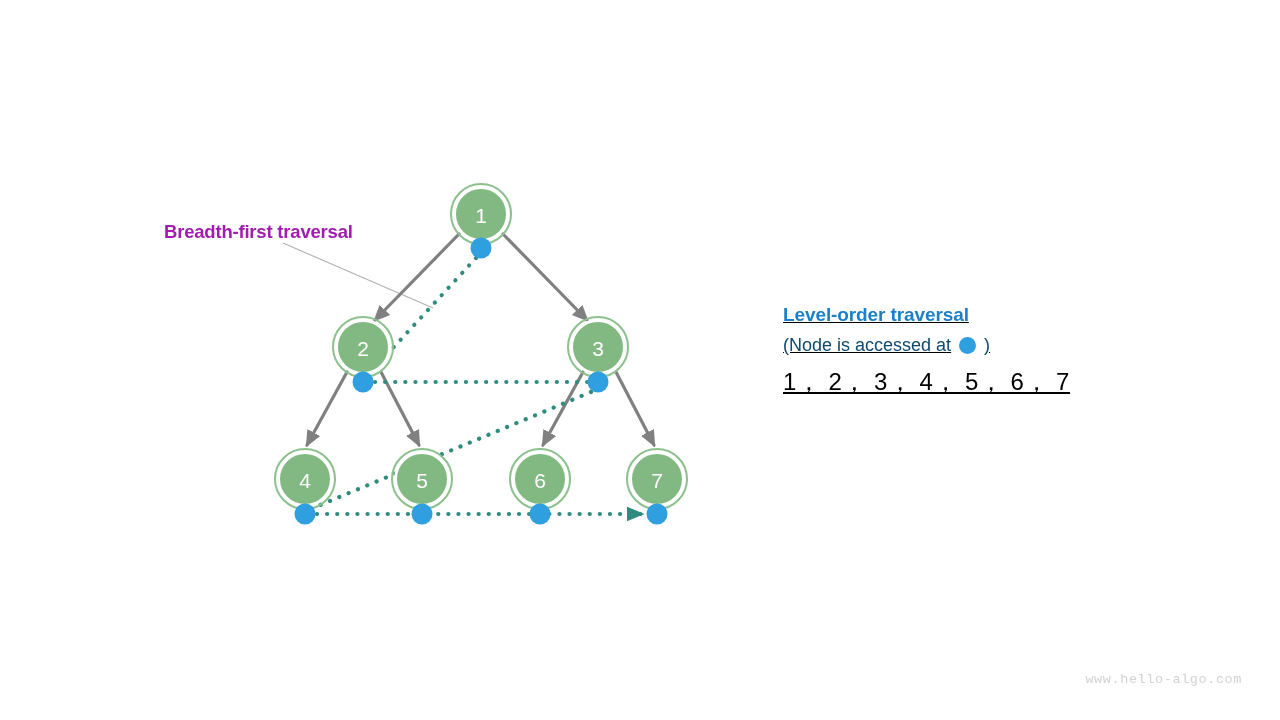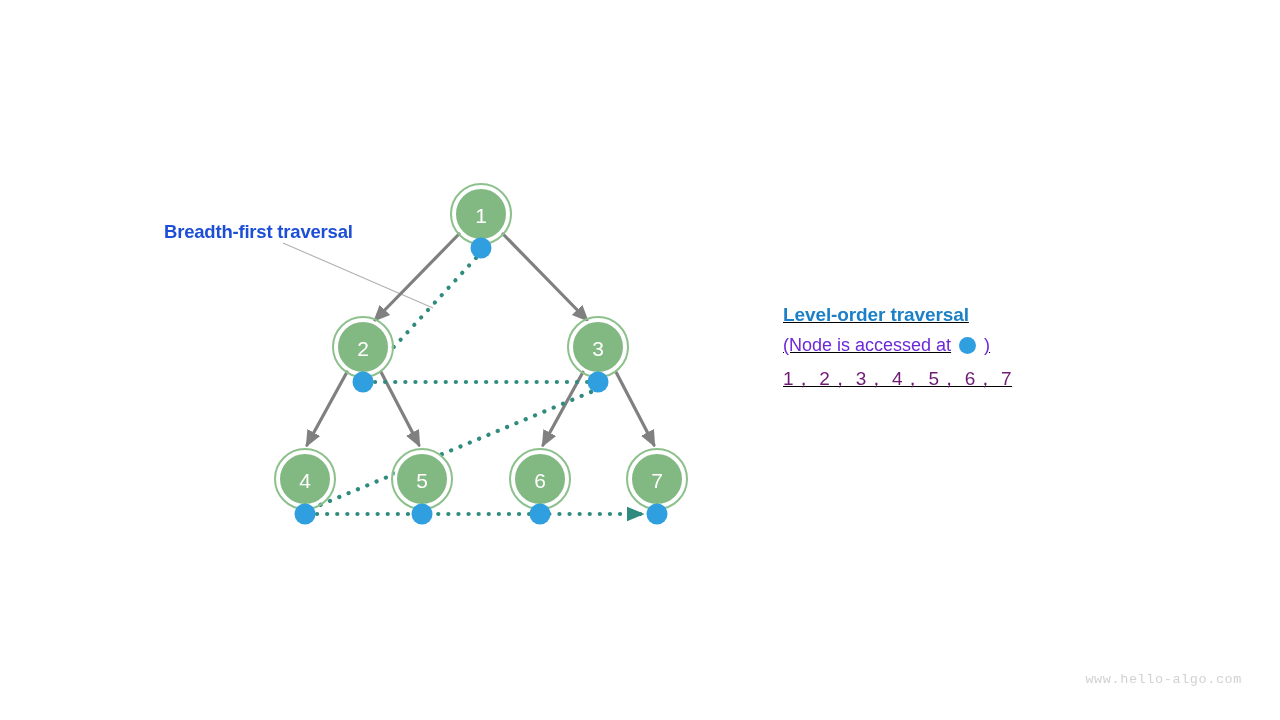--- a/index.html
+++ b/index.html
@@ -32,21 +32,21 @@
     text-anchor: middle;
     dominant-baseline: central;
   }
 
   .bfs-caption {
     position: absolute;
     left: 164px;
     top: 221px;
     font-size: 18.5px;
     font-weight: bold;
-    color: #1d4ed8;
+    color: #a21caf;
     letter-spacing: -0.2px;
     white-space: nowrap;
   }
 
   .legend {
     position: absolute;
     left: 783px;
     top: 304px;
     width: 420px;
     text-decoration: underline;
@@ -54,40 +54,40 @@
   .legend-title {
     font-size: 19px;
     font-weight: bold;
     color: #1c80c8;
     letter-spacing: -0.1px;
     white-space: nowrap;
     margin: 0 0 9px 0;
   }
   .legend-sub {
     font-size: 18px;
-    color: #6d28d9;
+    color: #0c4a6e;
     white-space: nowrap;
     margin: 0 0 10px 0;
     display: flex;
     align-items: center;
     gap: 0px;
   }
   .legend-sub .sub-pre { margin-right: 8px; }
   .legend-dot {
     display: inline-block;
     width: 17px;
     height: 17px;
     border-radius: 50%;
     background: #2f9fe0;
     vertical-align: middle;
     margin: 0 8px 0 0;
   }
   .legend-seq {
-    font-size: 19px;
-    color: #701a75;
+    font-size: 24px;
+    color: #000000;
     white-space: nowrap;
     letter-spacing: 0.5px;
     margin: 0;
   }
 
   .watermark {
     position: absolute;
     right: 38px;
     bottom: 33px;
     font-family: "Liberation Mono", "DejaVu Sans Mono", monospace;

